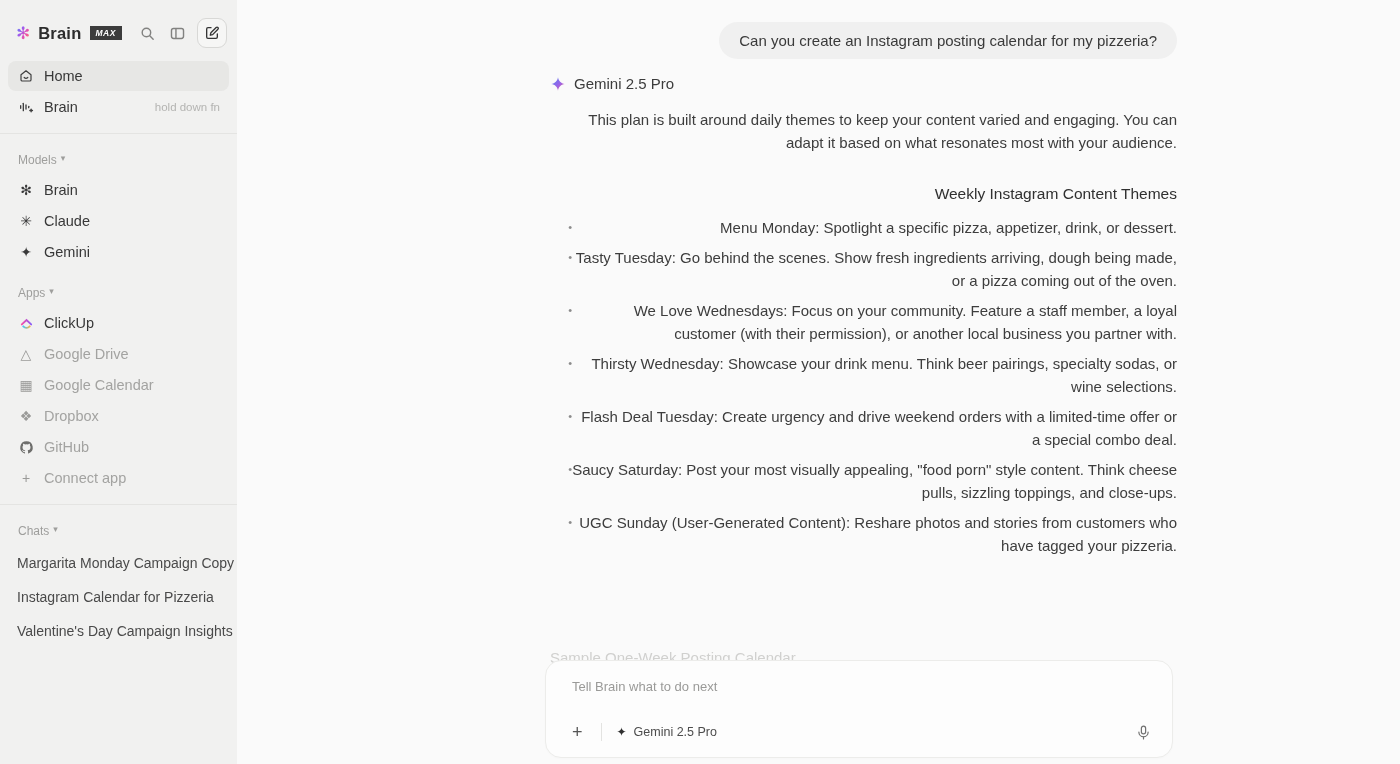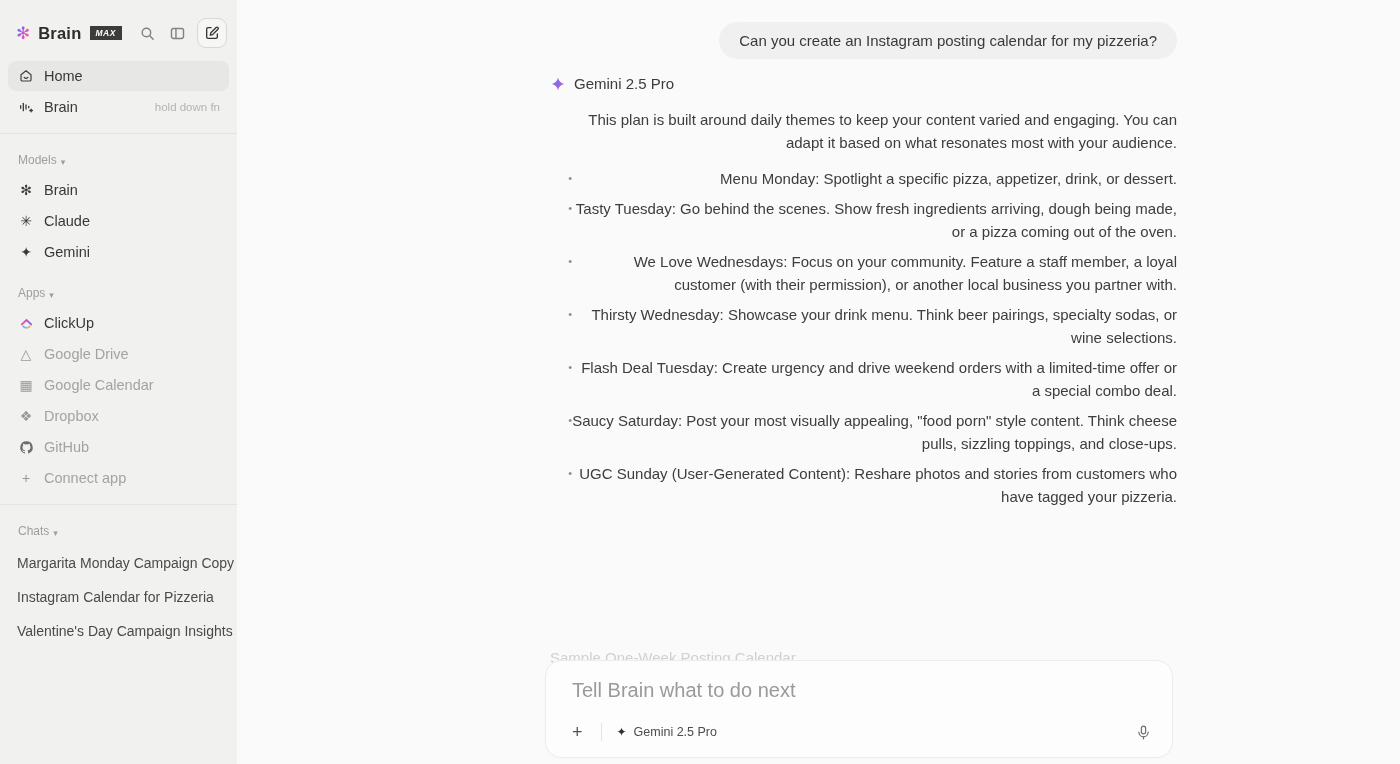--- a/index.html
+++ b/index.html
@@ -24,21 +24,21 @@
 
   .sb-item { display:flex; align-items:center; gap:9px; height:30px; margin:1px 8px;
     padding:0 9px; border-radius:8px; font-size:14.5px; color:#383838; cursor:pointer; }
   .sb-item.active { background:#e7e7e5; }
   .sb-item .ic { width:18px; display:flex; justify-content:center; align-items:center; flex-shrink:0; }
   .sb-item .hint { margin-left:auto; font-size:11.5px; color:#b4b4b2; }
   .sb-item.dim { color:#a3a3a1; }
   .glyph { font-size:14px; line-height:1; color:#3a3a3a; }
   .glyph.dim { color:#9a9a98; }
   .sb-divider { height:1px; background:#e4e4e2; margin:11px 0 0 0; }
-  .sb-section { font-size:12px; color:#9e9e9c; margin:19px 18px 8px 18px; display:flex; align-items:flex-end; gap:4px; }
+  .sb-section { font-size:12px; color:#9e9e9c; margin:19px 18px 8px 18px; display:flex; align-items:flex-start; gap:4px; }
   .sb-section .caret { font-size:9px; color:#9e9e9c; }
   .chat-item { display:flex; align-items:center; height:34px; margin:0 8px; padding:0 9px;
     border-radius:8px; font-size:14px; color:#4a4a4a; cursor:pointer; white-space:nowrap; }
 
   
   .main { position:absolute; left:237px; top:0; width:1163px; height:764px; background:#fafafa;text-align:right; }
   .column { position:absolute; left:313px; top:0; width:627px; }
 
   .bubble-row { display:flex; justify-content:flex-end; margin-top:22px; }
   .user-bubble { background:#f0f0f0; border-radius:20px; padding:10px 20px;
@@ -59,21 +59,21 @@
   .theme-list .li-text { flex:1; }
 
   .clipped-heading { position:absolute; left:550px; top:649px; font-size:15px;
     color:#c6c6c4; opacity:.8; white-space:nowrap; }
 
   
   .composer { position:absolute; left:545px; top:660px; width:628px; height:98px;
     background:#fdfdfd; border:1px solid #ececea; border-radius:16px;
     box-shadow:0 1px 2px rgba(0,0,0,.015); }
   .composer-input { position:absolute; left:26px; top:18px; width:560px; border:none; outline:none;
-    background:transparent; font-size:20px; color:#3d3d3d;
+    background:transparent; font-size:13px; color:#3d3d3d;
     font-family:"Liberation Sans","DejaVu Sans",sans-serif; }
   .composer-input::placeholder { color:#9a9a98; opacity:1; }
   .composer-bottom { position:absolute; left:26px; right:20px; bottom:16px; display:flex; align-items:center; }
   .plus-btn { font-size:18px; color:#555; line-height:1; font-weight:400; cursor:pointer; }
   .vdivider { width:1px; height:18px; background:#e3e3e1; margin:0 15px 0 18px; }
   .model-select { display:flex; align-items:center; gap:7px; font-size:12.5px; color:#4c4c4c; cursor:pointer; }
   .model-select .star { font-size:12px; color:#2f2f2f; }
   .mic-btn { margin-left:auto; cursor:pointer; display:flex; }
 
   svg { display:block; }
@@ -253,20 +253,21 @@
             </linearGradient>
           </defs>
           <path d="M12 2c.7 5.4 4.6 9.3 10 10-5.4.7-9.3 4.6-10 10-.7-5.4-4.6-9.3-10-10 5.4-.7 9.3-4.6 10-10z" fill="url(#gstar)"></path>
         </svg>
       </span>
       <span class="asst-model">Gemini 2.5 Pro</span>
     </div>
 
     <div class="para second">This plan is built around daily themes to keep your content varied and engaging. You can adapt it based on what resonates most with your audience.</div>
 
+    <div class="sec-heading">Weekly Instagram Content Themes</div>
 
     <ul class="theme-list">
       <li>
         <span class="bullet">•</span>
         <span class="li-text">Menu Monday: Spotlight a specific pizza, appetizer, drink, or dessert.</span>
         </li>
       <li>
         <span class="bullet">•</span>
         <span class="li-text">Tasty Tuesday: Go behind the scenes. Show fresh ingredients arriving, dough being made, or a pizza coming out of the oven.</span>
         </li>

